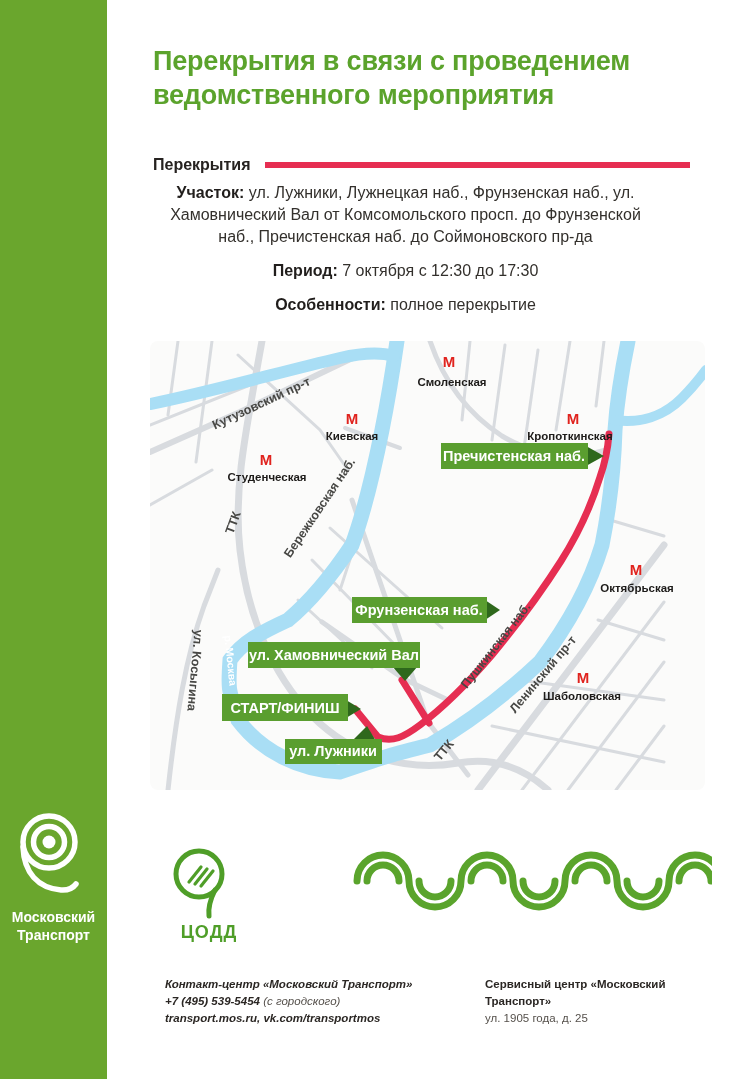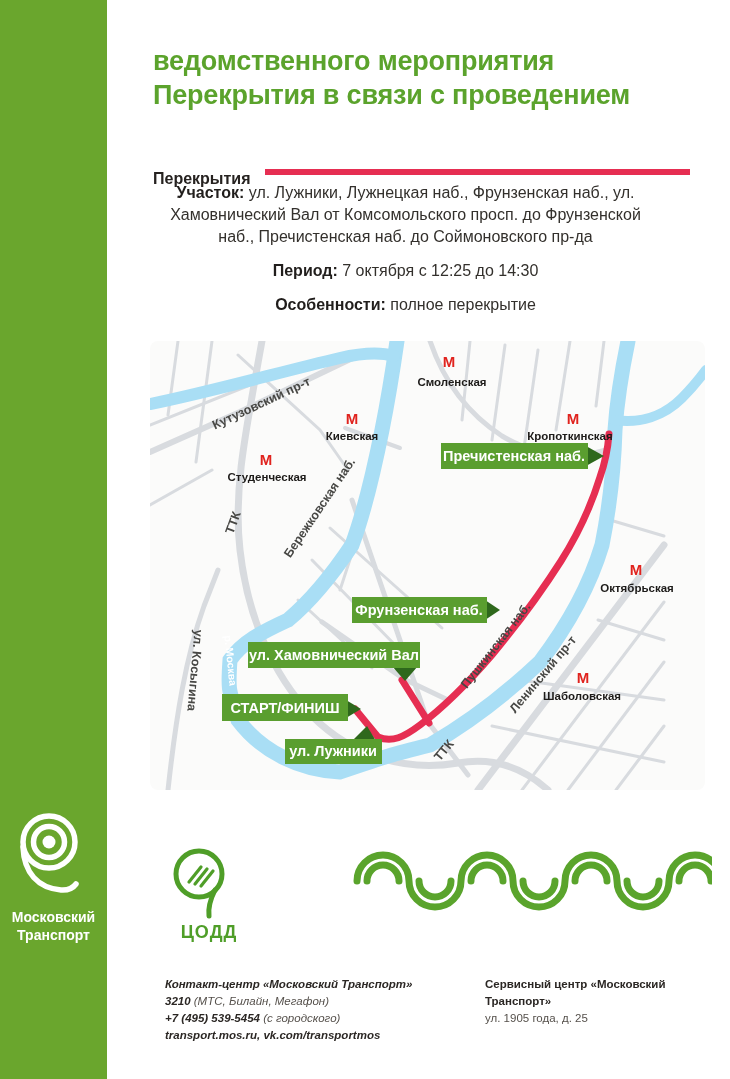--- a/index.html
+++ b/index.html
@@ -6,21 +6,21 @@
   body{
     width:730px;height:1079px;position:relative;background:#ffffff;
     font-family:"Liberation Sans",sans-serif;overflow:hidden;color:#2b2724;
   }
   .sidebar{position:absolute;left:0;top:0;width:107px;height:1079px;background:#6aa62d;}
   .title{
     position:absolute;left:153px;top:44px;width:540px;
     font-size:27px;font-weight:bold;line-height:34px;color:#5ba32c;letter-spacing:-0.2px;
   }
   .section-row{position:absolute;left:153px;top:156px;width:537px;display:flex;align-items:center;}
-  .section-label{font-size:16px;font-weight:bold;color:#262220;white-space:nowrap;margin-top:14px;}
+  .section-label{font-size:16px;font-weight:bold;color:#262220;white-space:nowrap;}
   .red-bar{flex:1;height:6px;background:#e62e52;margin-left:14px;}
   .info{position:absolute;left:153px;top:182px;width:505px;font-size:16px;line-height:22px;color:#33302c;text-align:center;}
   .info p{margin:0 0 12px 0;}
   .info b{color:#211e1c;}
   .map-wrap{
     position:absolute;left:150px;top:341px;width:555px;height:449px;
     background:#fbfbfa;border-radius:8px;overflow:hidden;
   }
   svg{display:block;}
   .road{stroke:#d8dbdf;fill:none;stroke-linecap:round;}
@@ -46,32 +46,32 @@
   .footer-col b{color:#2b2724;}
   .col-left{left:165px;width:310px;font-style:italic;}
   .col-right{left:485px;width:230px;}
 </style>
 </head>
 <body>
 
 <div class="sidebar"></div>
 
 <div class="title">
+  <div>Перекрытия в связи с проведением</div>
   <div>ведомственного мероприятия</div>
-  <div>Перекрытия в связи с проведением</div>
 </div>
 
 <div class="section-row">
   <span class="section-label">Перекрытия</span>
   <span class="red-bar"></span>
 </div>
 
 <div class="info">
   <p><b>Участок:</b><span> ул. Лужники, Лужнецкая наб., Фрунзенская наб., ул. Хамовнический Вал от Комсомольского просп. до Фрунзенской наб., Пречистенская наб. до Соймоновского пр-да</span></p>
-  <p><b>Период:</b><span> 7 октября с 12:25 до 14:30</span></p>
+  <p><b>Период:</b><span> 7 октября с 12:30 до 17:30</span></p>
   <p><b>Особенности:</b><span> полное перекрытие</span></p>
 </div>
 
 <div class="map-wrap">
 <svg width="555" height="449" viewBox="150 341 555 449">
 
   <g>
     <path class="road" stroke-width="6" d="M150,452 L240,412 L365,352"></path>
     <path class="road" stroke-width="3" d="M150,425 L250,385"></path>
     <path class="road" stroke-width="3" d="M178,341 L168,415"></path>
@@ -202,21 +202,20 @@
     <path d="M471,881 A16 16 0 0 1 503,881"></path>
     <path d="M523,881 A16 16 0 0 0 555,881"></path>
     <path d="M575,881 A16 16 0 0 1 607,881"></path>
     <path d="M627,881 A16 16 0 0 0 659,881"></path>
     <path d="M679,881 A16 16 0 0 1 711,881"></path>
   </g>
 </svg>
 
 <div class="footer-col col-left">
   <div class="hd">Контакт-центр «Московский Транспорт»</div>
-  <div><b>3210</b><span> (МТС, Билайн, Мегафон)</span></div>
   <div><b>+7 (495) 539-5454</b><span> (с городского)</span></div>
   <div><b>transport.mos.ru, vk.com/transportmos</b></div>
 </div>
 
 <div class="footer-col col-right">
   <div class="hd">Сервисный центр «Московский Транспорт»</div>
   <div>ул. 1905 года, д. 25</div>
 </div>
 
 </body></html>

